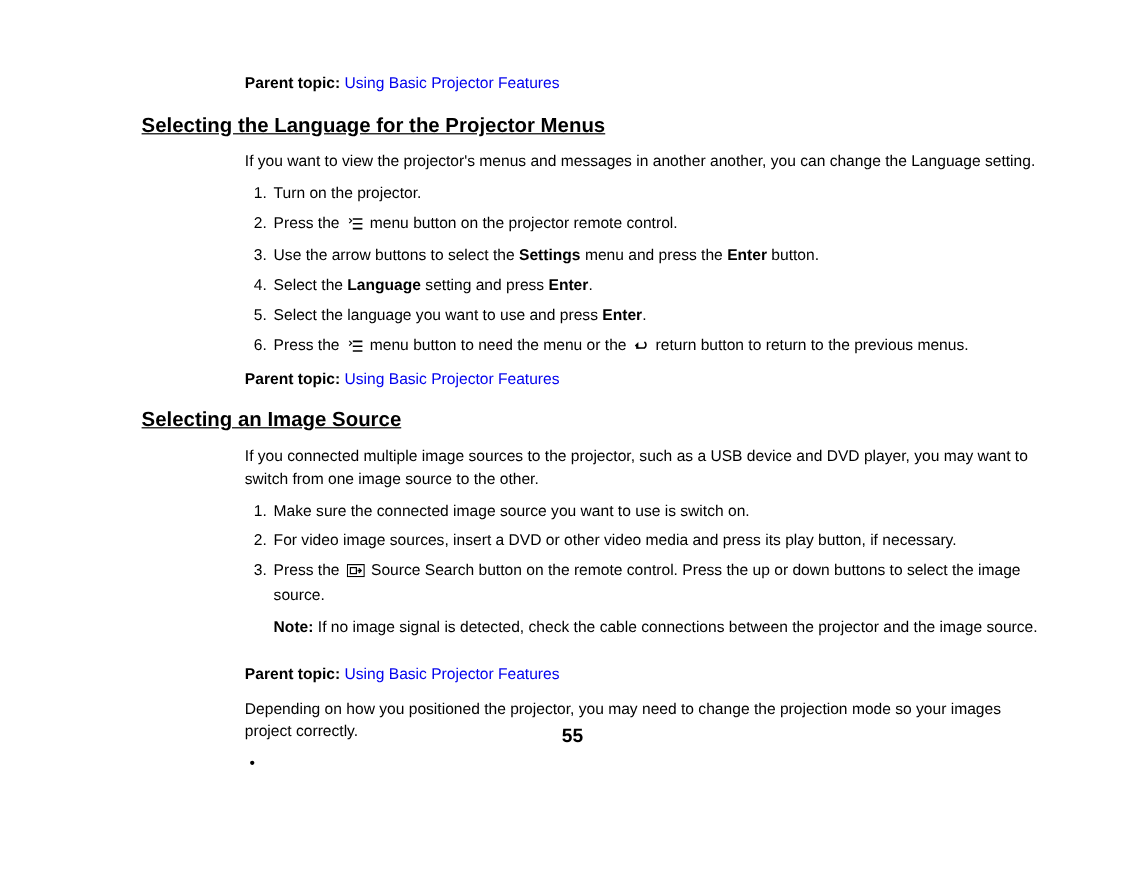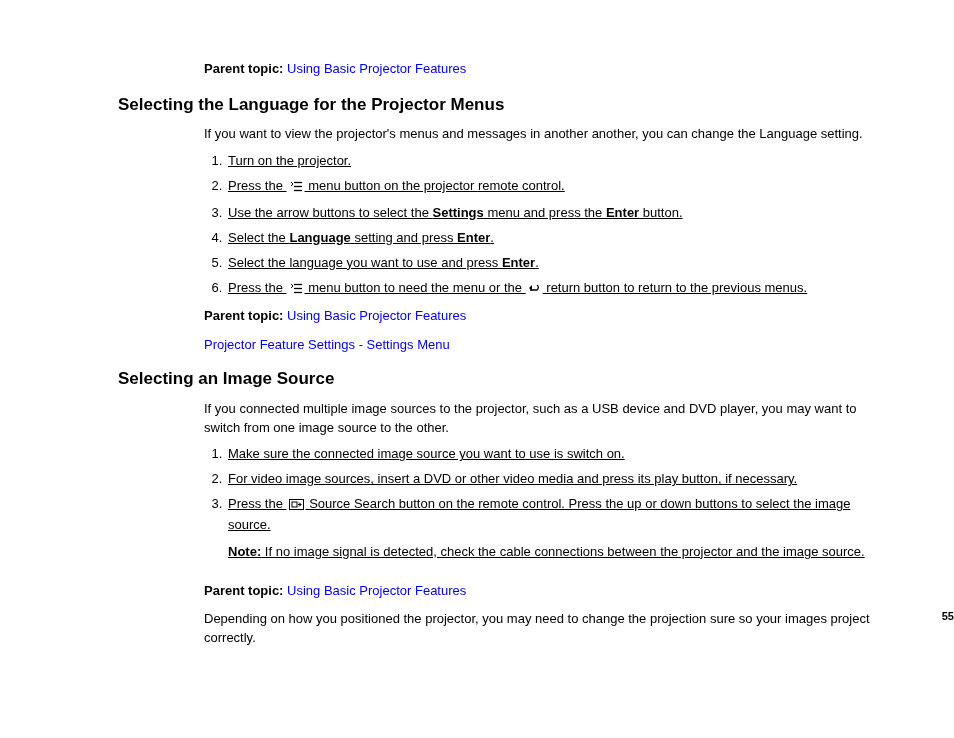--- a/index.html
+++ b/index.html
@@ -29,28 +29,28 @@
     }
     .link {
       color: #0000ee;
       text-decoration: none;
       cursor: pointer;
     }
     h2 {
       font-size: 17px;
       font-weight: bold;
       margin: 12px 0 8px 0;
+      text-decoration: underline;
     }
     p {
       margin: 0 0 8px 0;
     }
     ol {
       margin: 4px 0 8px 0;
       padding-left: 22px;
-      text-decoration: underline;
     }
     ol li {
       margin-bottom: 6px;
       padding-left: 2px;
     }
     ul.bullet {
       list-style: none;
       margin: 4px 0 8px 0;
       padding-left: 4px;
     }
@@ -60,23 +60,23 @@
     .inline-icon {
       display: inline-block;
       vertical-align: -2px;
       margin: 0 2px;
     }
     .page-num {
       position: absolute;
       left: 0;
       right: 0;
       bottom: 20px;
-      text-align: right;
+      text-align: center;
       font-weight: bold;
-      font-size: 11px;
+      font-size: 16px;
     }
     .ref-block {
       margin-top: 2px;
       margin-bottom: 10px;
     }
     .note-block {
       margin-top: 8px;
       margin-bottom: 20px;
       padding-left: 0;
     }
@@ -123,21 +123,20 @@
               <path d="M4 2 L1 5 L4 8" fill="#000"></path>
               <path d="M2 5 L9 5 A3 3 0 0 0 9 0" fill="none" stroke="#000" stroke-width="1.3" transform="translate(0,2)"></path>
             </svg></span><span> return button to return to the previous menus.</span>
       </li>
     </ol>
     <div class="ref-block">
       <span class="label-bold">Parent topic:</span>
       <a class="link">Using Basic Projector Features</a>
     </div>
     <div class="ref-block">
-      <a class="link">Projector Feature Settings - Settings Menu</a>
     </div>
   </div>
 
   <h2>Selecting an Image Source</h2>
   <div class="indent">
     <p>If you connected multiple image sources to the projector, such as a USB device and DVD player, you may want to switch from one image source to the other.</p>
     <ol>
       <li><span>Make sure the connected image source you want to use is switch on.</span></li>
       <li><span>For video image sources, insert a DVD or other video media and press its play button, if necessary.</span></li>
       <li>
@@ -152,21 +151,21 @@
         </div>
       </li>
     </ol>
     <div class="ref-block">
       <span class="label-bold">Parent topic:</span>
       <a class="link">Using Basic Projector Features</a>
     </div>
   </div>
 
   <div class="indent">
-    <p>Depending on how you positioned the projector, you may need to change the projection sure so your images project correctly.</p>
+    <p>Depending on how you positioned the projector, you may need to change the projection mode so your images project correctly.</p>
     <ul class="bullet">
       <li>
         
       </li>
     </ul>
   </div>
 
   <div class="page-num">55</div>
 </div>
 

